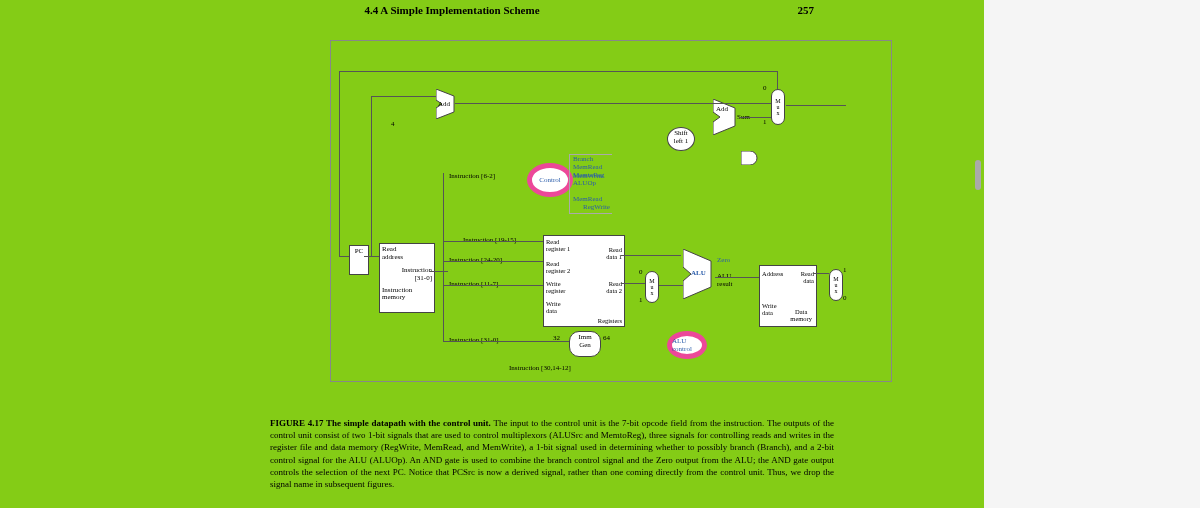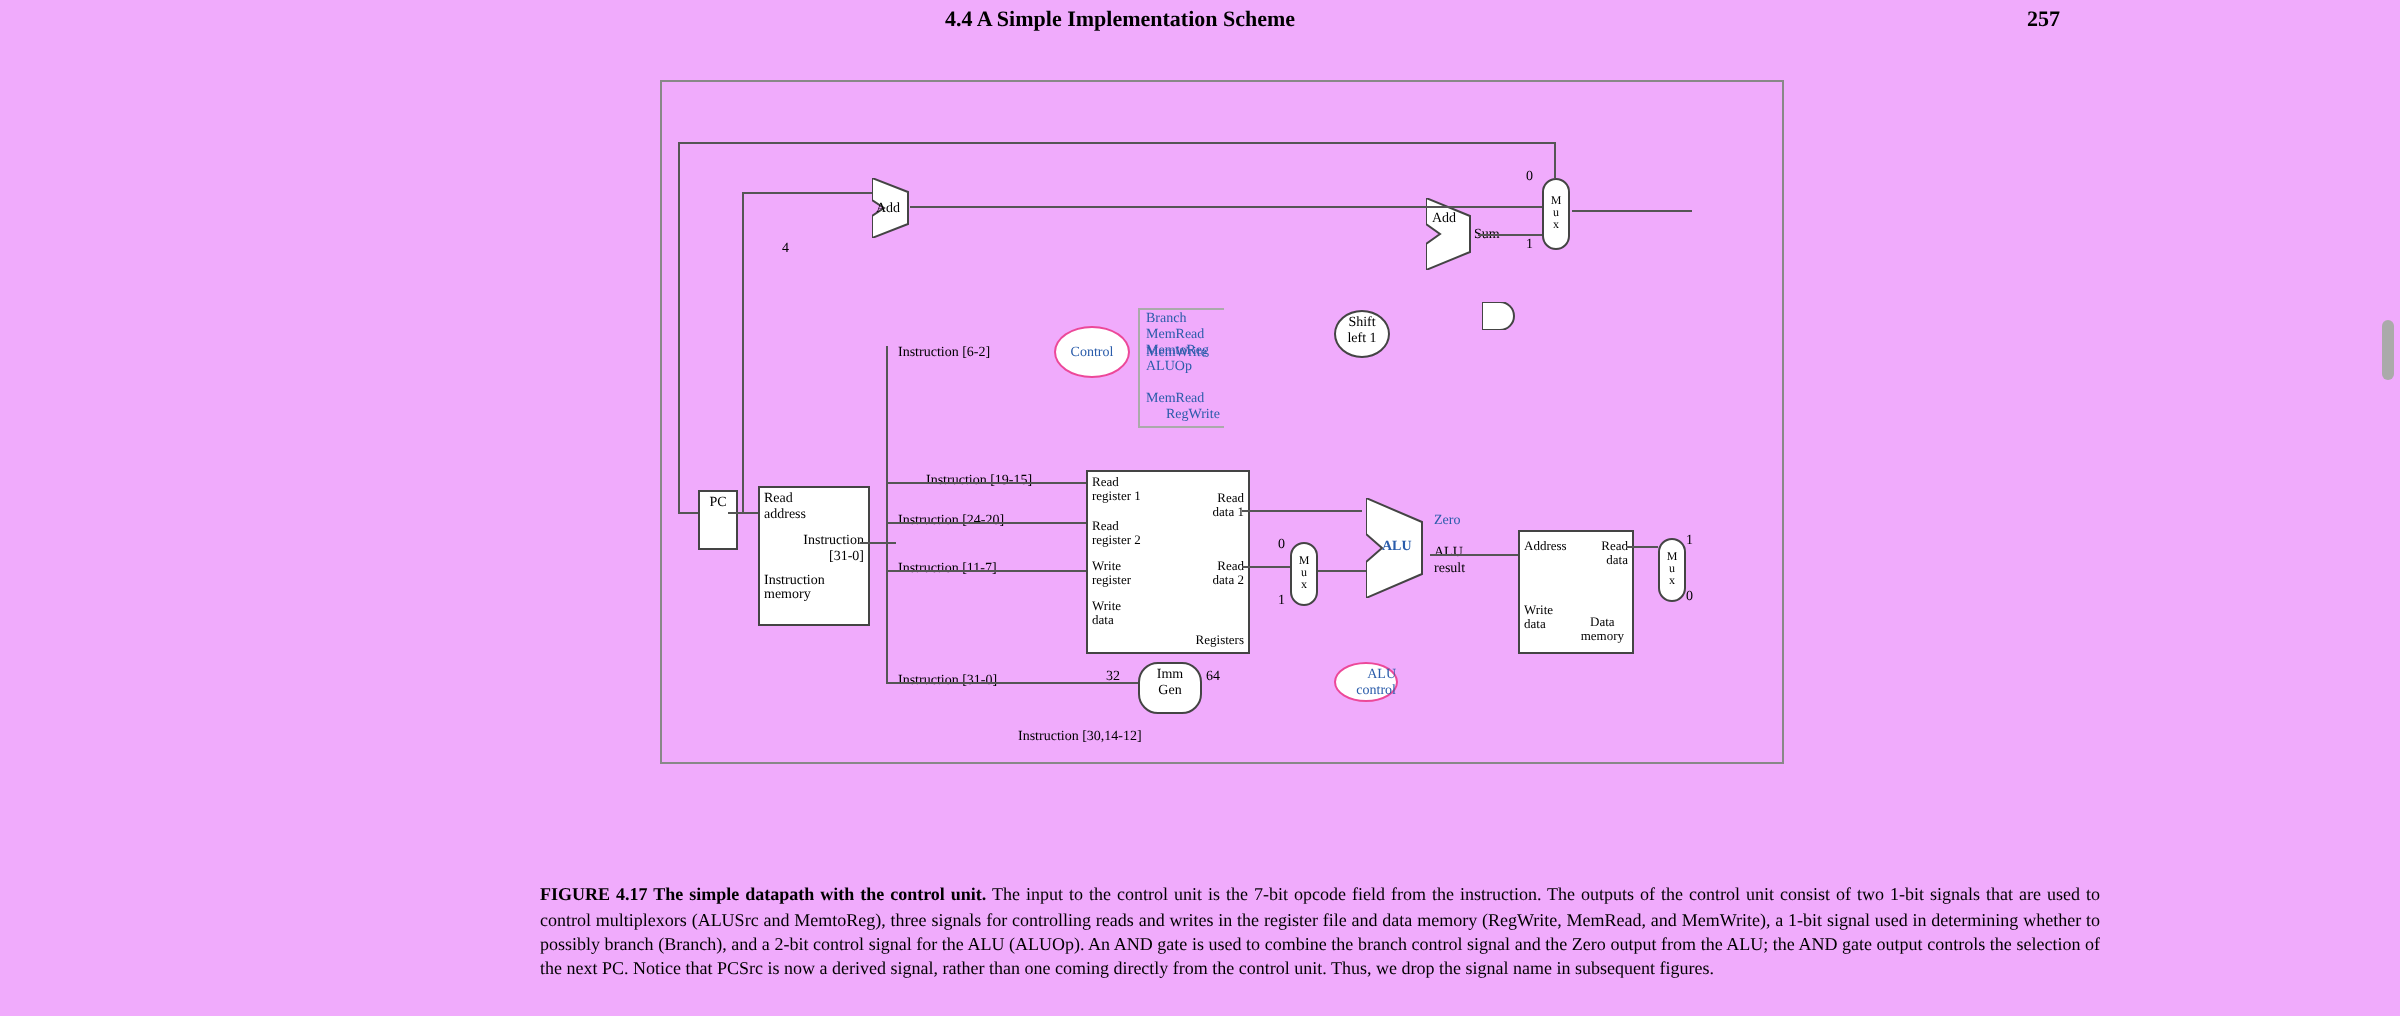--- a/index.html
+++ b/index.html
@@ -5,23 +5,23 @@
   body {
     margin: 0;
     padding: 0;
     font-family: Georgia, 'Times New Roman', serif;
     background: #f5f5f5;
     width: 1200px;
     height: 508px;
     overflow: hidden;
   }
   .page {
-    width: 1200px;
+    width: 984px;
     height: 508px;
-    background: #f0abfc;
+    background: #84cc16;
     position: relative;
   }
   .header {
     position: absolute;
     top: 4px;
     left: 0;
     right: 0;
     display: flex;
     justify-content: space-between;
     padding: 0 180px 0 100px;
@@ -70,25 +70,25 @@
     font-size: 6px;
     text-align: center;
     background: #fff;
     writing-mode: vertical-lr;
     display: flex;
     align-items: center;
     justify-content: center;
   }
   .oval {
     position: absolute;
-    border: 1px solid #ec4899;
+    border: 5px solid #ec4899;
     border-radius: 50%;
     font-size: 7px;
     color: #2a5caa;
-    text-align: right;
+    text-align: left;
     display: flex;
     align-items: center;
     justify-content: center;
     background: #fff;
   }
   .alu-shape {
     position: absolute;
     font-size: 7px;
     text-align: center;
   }
@@ -152,21 +152,21 @@
     <div class="label" style="left:60px; top:80px;">4</div>
 
     <div class="alu-shape" style="left:382px; top:58px; width:30px; height:36px;">
       <svg width="30" height="36">
           <polygon points="0,0 22,9 22,27 0,36 0,23 7,18 0,13" fill="#fff" stroke="#444" stroke-width="1"></polygon>
         </svg>
       <div style="position:absolute; left:3px; top:6px;">Add</div>
       <div style="position:absolute; left:24px; top:14px;">Sum</div>
     </div>
 
-    <div class="block" style="left:336px; top:86px; width:22px; height:18px; border-radius:50%;margin-top:28px;">Shift
+    <div class="block" style="left:336px; top:86px; width:22px; height:18px; border-radius:50%;">Shift
 left 1</div>
 
     <div class="mux" style="left:440px; top:48px; height:34px;">
       <span style="white-space:pre-line; writing-mode:horizontal-tb;">M
 u
 x</span>
     </div>
     <div class="label" style="left:432px; top:44px;">0</div>
     <div class="label" style="left:432px; top:78px;">1</div>
 

